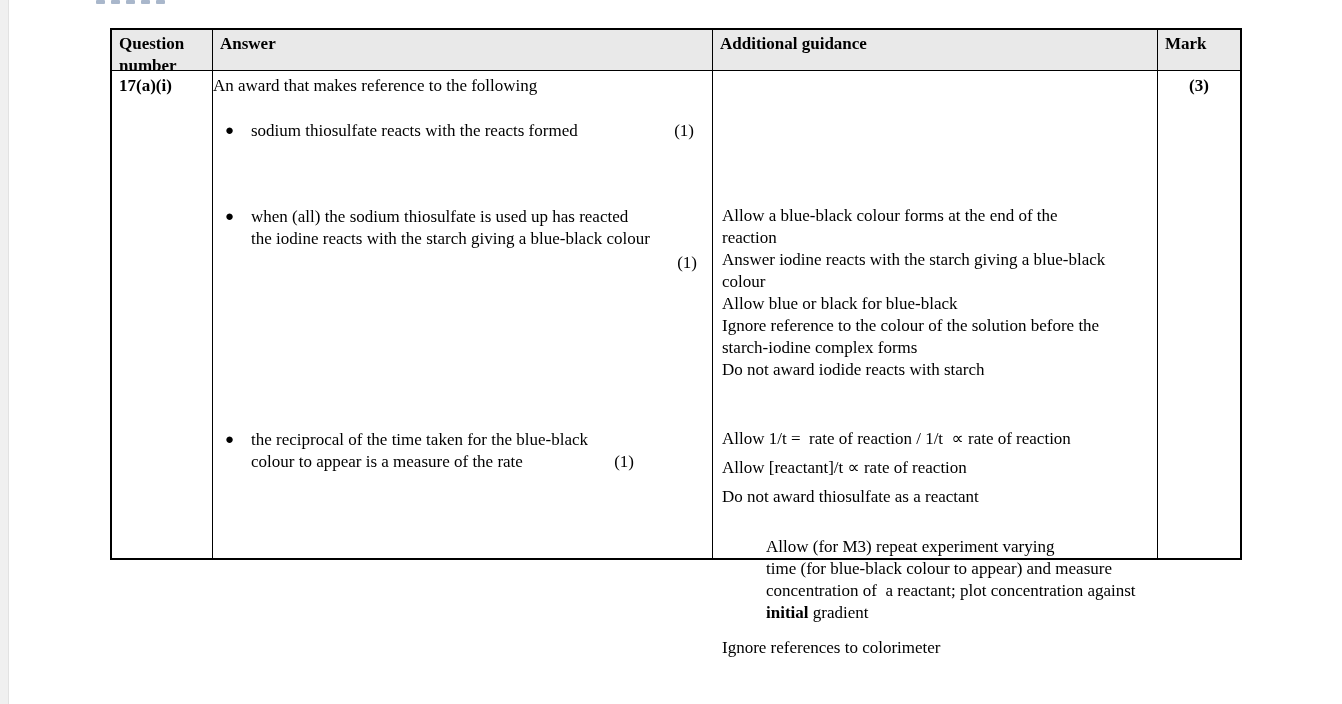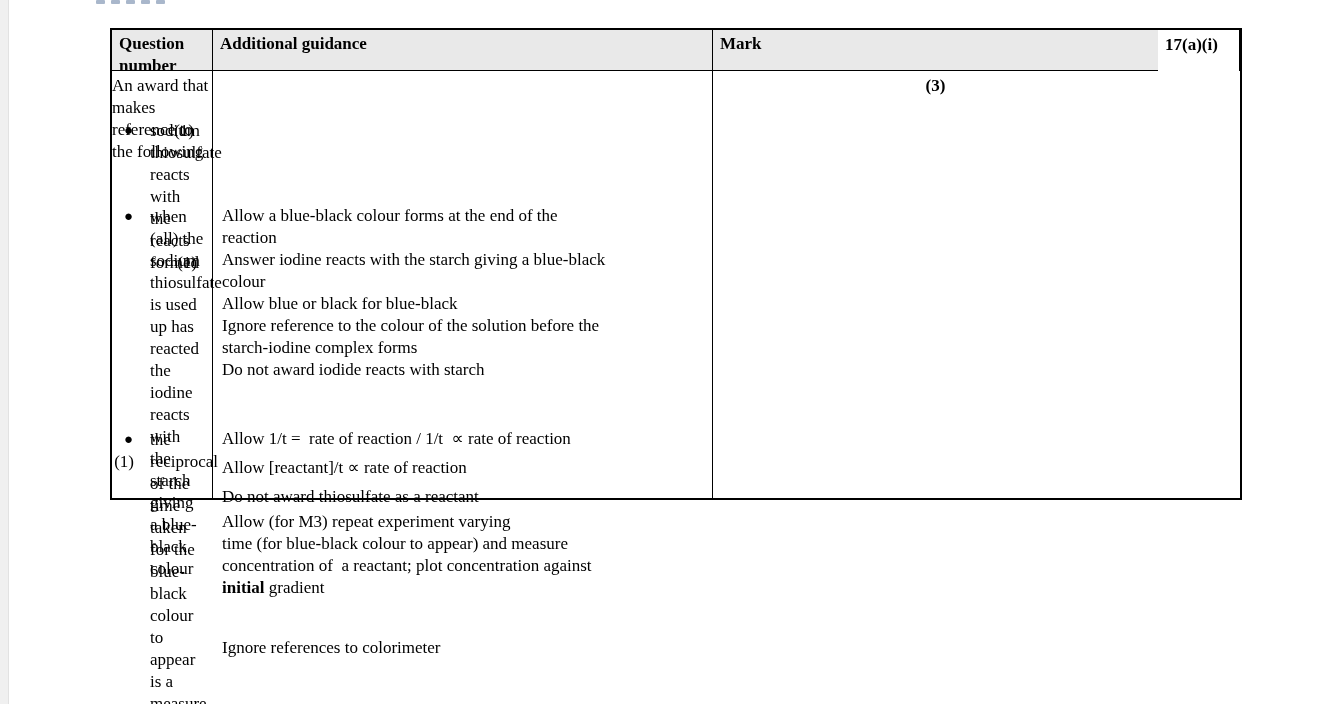--- a/index.html
+++ b/index.html
@@ -17,21 +17,21 @@
   }
   .top-fragment {
     position: absolute; left: 96px; top: 0; height: 5px; width: 80px;
     display: flex; gap: 6px; align-items: flex-start; overflow: hidden;
   }
   .top-fragment i {
     display: block; width: 9px; height: 4px; background: #a9b7cb; border-radius: 1px;
   }
   .mark-table {
     position: absolute; left: 110px; top: 28px;
-    width: 1132px; height: 472px;
+    width: 1132px; height: 532px;
     border: 2px solid #000;
     display: grid;
     grid-template-columns: 101px 500px 445px 82px;
     grid-template-rows: 41px 1fr;
     background: #fff;
     font-size: 17px;
     line-height: 22px;
   }
   .cell { border-right: 1px solid #000; border-bottom: 1px solid #000; position: relative; }
   .cell.last-col { border-right: none; }
@@ -50,21 +50,21 @@
   .b2 { top: 135px; }
   .b3 { top: 358px; }
   .mk { position: absolute; }
   .mk-b1 { right: 18px; top: 0; }
   .mk-b2 { right: 15px; top: 46px; }
   .mk-b3 { right: 78px; top: 22px; }
   .guidance-cell .block { position: absolute; left: 9px; right: 6px; }
   .g1 { top: 48px; }
   .g2 { top: 134px; }
   .g3 { top: 357px; }
-  .g4 { top: 440px; }
+  .g4 { top: 465px; margin-left: 44px; }
   .g5 { top: 566px; }
   .line { white-space: pre-wrap; }
   .spaced .line { margin-bottom: 7px; }
   .equation { white-space: pre-wrap; }
   .equation .sub { font-size: 12px; vertical-align: -3px; }
   .equation .sup { font-size: 12px; vertical-align: 7px; letter-spacing: 0.5px; }
   .mark-cell { text-align: center; }
   .mark-val { font-weight: bold; display: block; margin-top: 4px; }
   b.seg { font-weight: bold; }
 </style>
@@ -78,20 +78,23 @@
     <i></i>
     <i></i>
     <i></i>
     <i></i>
 </div>
 
 <div class="mark-table">
 
   <div class="cell th">
     <span>Question number</span>
+  </div>
+  <div class="cell th">
+    <span>Answer</span>
   </div>
   <div class="cell th">
     <span>Additional guidance</span>
   </div>
   <div class="cell th last-col">
     <span>Mark</span>
   </div>
 
   <div class="cell qnum last-row">
     <span>17(a)(i)</span>

